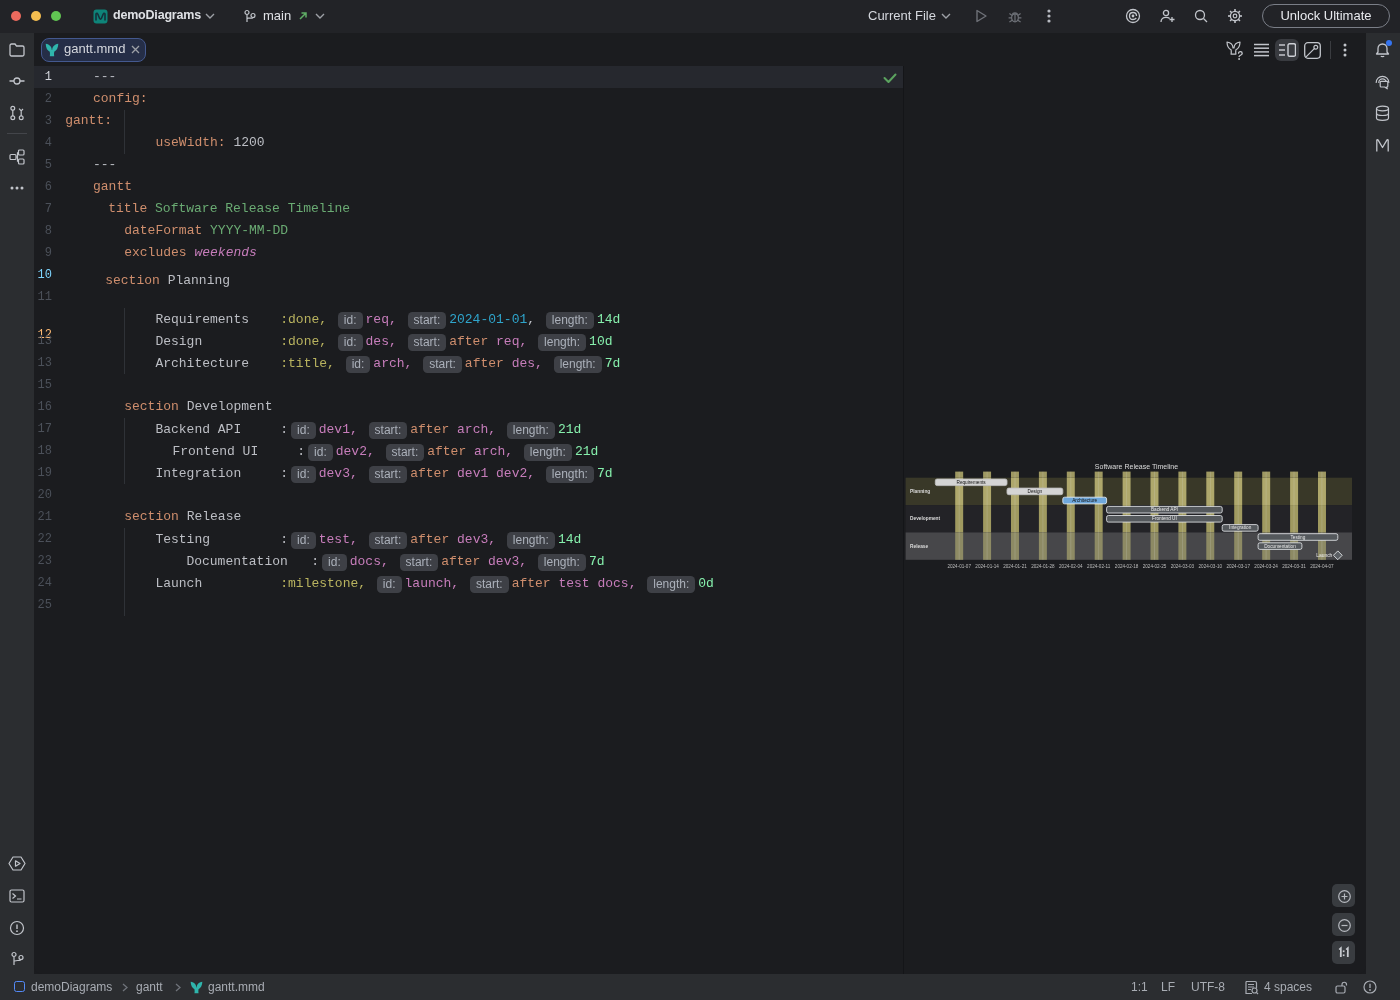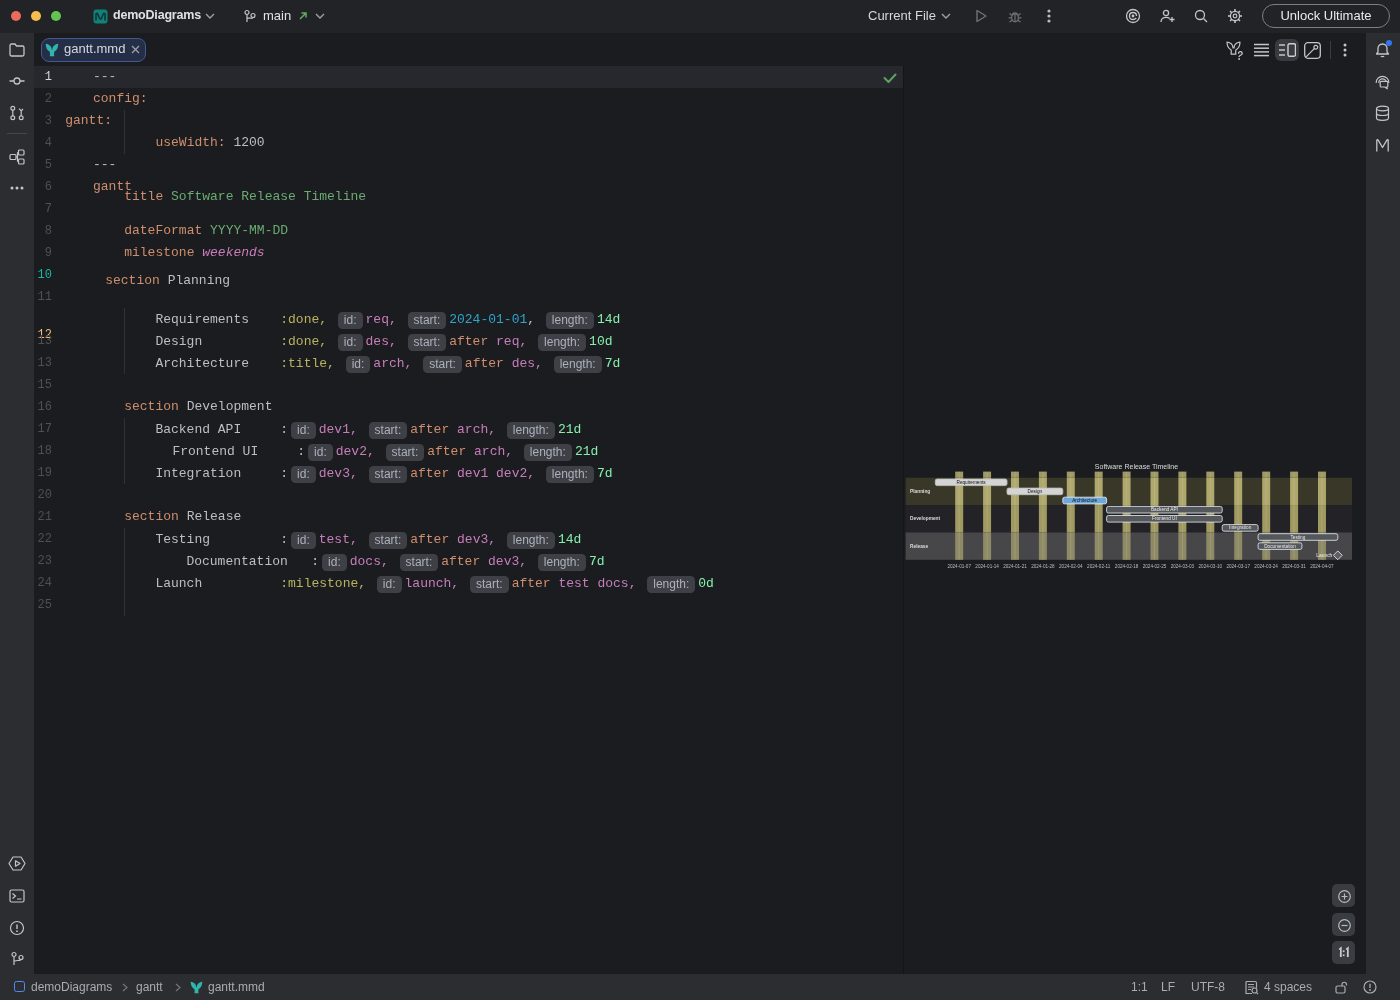--- a/index.html
+++ b/index.html
@@ -138,21 +138,21 @@
       <div class="guide" style="left:89.5px;top:462px;height:88px"></div>
       <div class="num" style="top:0px;color:#D5D8DE">1</div>
       <div class="num" style="top:22px;color:#4B5059">2</div>
       <div class="num" style="top:44px;color:#4B5059">3</div>
       <div class="num" style="top:66px;color:#4B5059">4</div>
       <div class="num" style="top:88px;color:#4B5059">5</div>
       <div class="num" style="top:110px;color:#4B5059">6</div>
       <div class="num" style="top:132px;color:#4B5059">7</div>
       <div class="num" style="top:154px;color:#4B5059">8</div>
       <div class="num" style="top:176px;color:#4B5059">9</div>
-      <div class="num" style="top:198px;color:#14b8a6">10</div>
+      <div class="num" style="top:198px;color:#7dd3fc">10</div>
       <div class="num" style="top:220px;color:#4B5059">11</div>
       <div class="num" style="top:258px;color:#fdba74">12</div>
       <div class="num" style="top:264px;color:#4B5059">13</div>
       <div class="num" style="top:286px;color:#4B5059">13</div>
       <div class="num" style="top:308px;color:#4B5059">15</div>
       <div class="num" style="top:330px;color:#4B5059">16</div>
       <div class="num" style="top:352px;color:#4B5059">17</div>
       <div class="num" style="top:374px;color:#4B5059">18</div>
       <div class="num" style="top:396px;color:#4B5059">19</div>
       <div class="num" style="top:418px;color:#4B5059">20</div>
@@ -160,23 +160,23 @@
       <div class="num" style="top:462px;color:#4B5059">22</div>
       <div class="num" style="top:484px;color:#4B5059">23</div>
       <div class="num" style="top:506px;color:#4B5059">24</div>
       <div class="num" style="top:528px;color:#4B5059">25</div>
       <div class="cl" style="top:0px;padding-left:59px"><span class="w">---</span></div>
       <div class="cl" style="top:22px;padding-left:59px"><span class="o">config:</span></div>
       <div class="cl" style="top:44px;"><span class="o">    gantt:</span></div>
       <div class="cl" style="top:66px;padding-left:59px">        <span class="o">useWidth:</span> 1200</div>
       <div class="cl" style="top:88px;padding-left:59px">---</div>
       <div class="cl" style="top:110px;padding-left:59px"><span class="o">gantt</span></div>
-      <div class="cl" style="top:120px;padding-left:59px">    <span class="o">title </span><span class="g">Software Release Timeline</span></div>
+      <div class="cl" style="top:132px;padding-left:43px">    <span class="o">title </span><span class="g">Software Release Timeline</span></div>
       <div class="cl" style="top:154px;padding-left:59px">    <span class="o">dateFormat </span><span class="g">YYYY-MM-DD</span></div>
-      <div class="cl" style="top:176px;padding-left:59px">    <span class="o">milestone </span><span class="p it">weekends</span></div>
+      <div class="cl" style="top:176px;padding-left:59px">    <span class="o">excludes </span><span class="p it">weekends</span></div>
       <div class="cl" style="top:204px;padding-left:40px">    <span class="o">section </span>Planning</div>
       <div class="cl" style="top:242px;padding-left:59px">        Requirements    <span class="y">:done, </span><span class="h">id:</span><span class="p">req, </span><span class="h">start:</span><span class="b">2024-01-01</span>, <span class="h">length:</span><span class="c">14d</span></div>
       <div class="cl" style="top:264px;padding-left:59px">        Design          <span class="y">:done, </span><span class="h">id:</span><span class="p">des, </span><span class="h">start:</span><span class="o">after </span><span class="p">req, </span><span class="h">length:</span><span class="c">10d</span></div>
       <div class="cl" style="top:286px;padding-left:59px">        Architecture    <span class="y">:title, </span><span class="h">id:</span><span class="p">arch, </span><span class="h">start:</span><span class="o">after </span><span class="p">des, </span><span class="h">length:</span><span class="c">7d</span></div>
       <div class="cl" style="top:330px;padding-left:59px">    <span class="o">section </span>Development</div>
       <div class="cl" style="top:352px;padding-left:59px">        Backend API     :<span class="h">id:</span><span class="p">dev1, </span><span class="h">start:</span><span class="o">after </span><span class="p">arch, </span><span class="h">length:</span><span class="c">21d</span></div>
       <div class="cl" style="top:374px;padding-left:76px">        Frontend UI     :<span class="h">id:</span><span class="p">dev2, </span><span class="h">start:</span><span class="o">after </span><span class="p">arch, </span><span class="h">length:</span><span class="c">21d</span></div>
       <div class="cl" style="top:396px;padding-left:59px">        Integration     :<span class="h">id:</span><span class="p">dev3, </span><span class="h">start:</span><span class="o">after </span><span class="p">dev1 dev2, </span><span class="h">length:</span><span class="c">7d</span></div>
       <div class="cl" style="top:440px;padding-left:59px">    <span class="o">section </span>Release</div>
       <div class="cl" style="top:462px;padding-left:59px">        Testing         :<span class="h">id:</span><span class="p">test, </span><span class="h">start:</span><span class="o">after </span><span class="p">dev3, </span><span class="h">length:</span><span class="c">14d</span></div>

